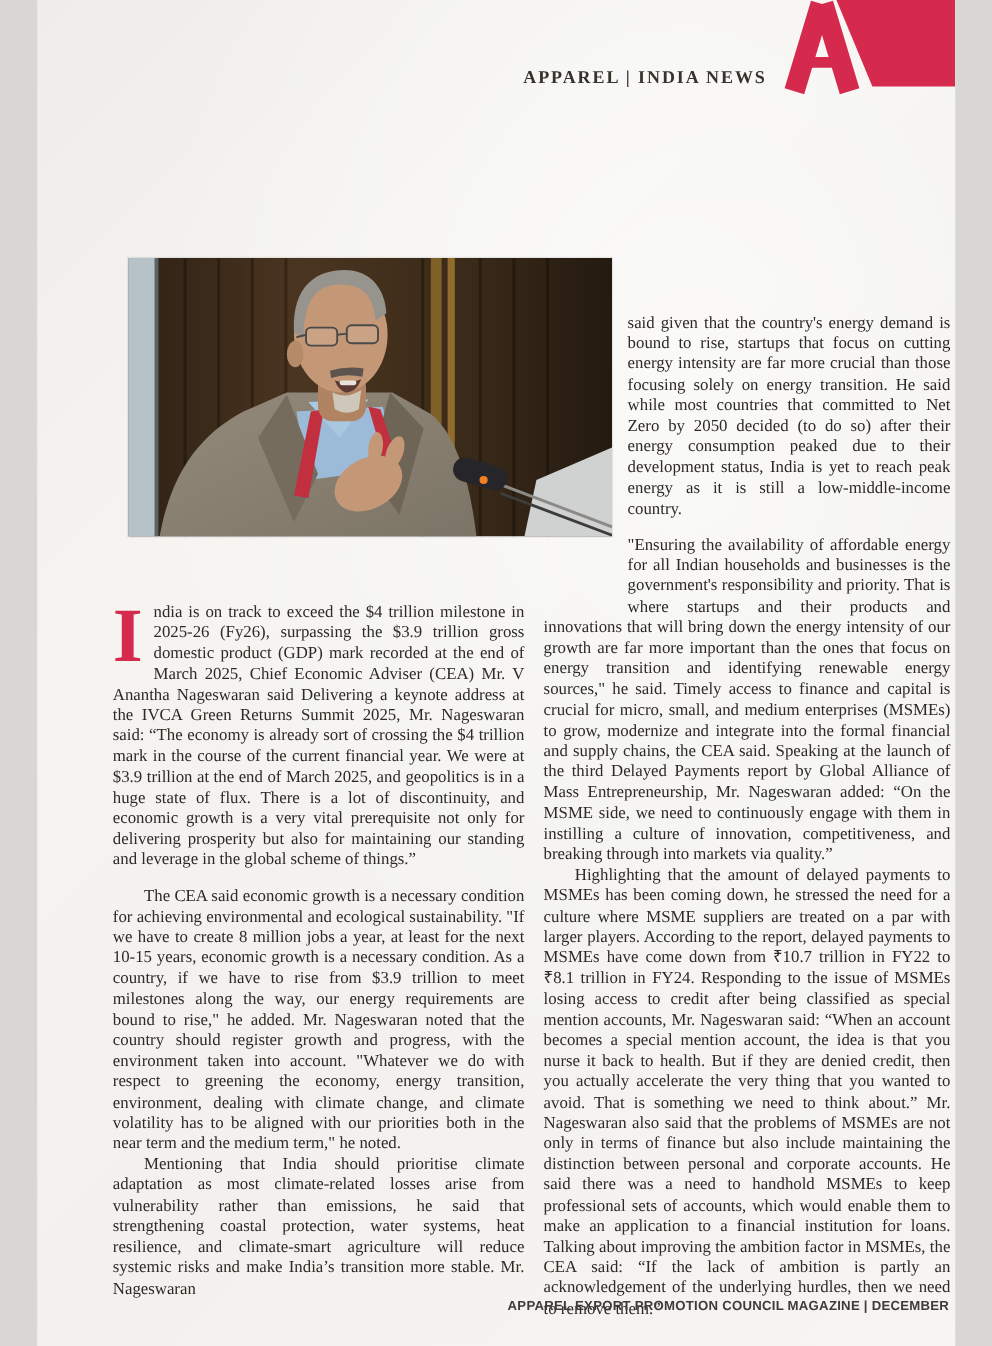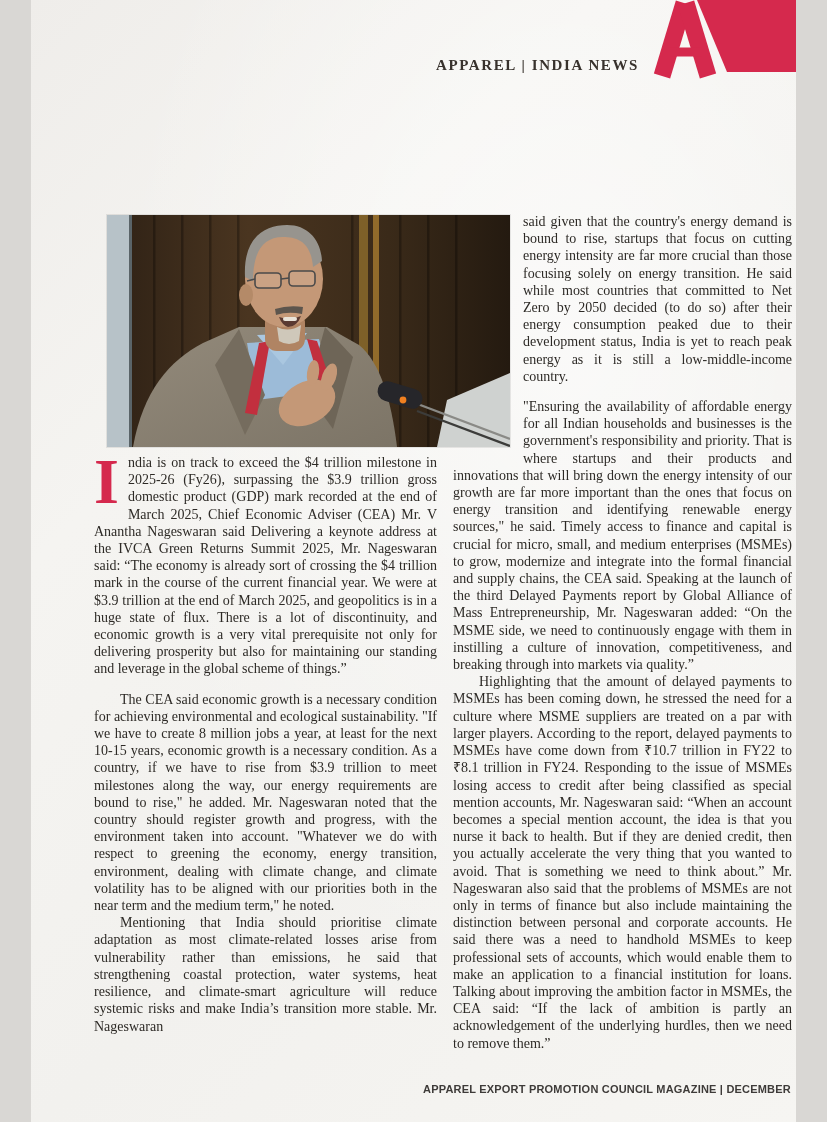--- a/index.html
+++ b/index.html
@@ -24,21 +24,21 @@
     font-family:"DejaVu Serif",serif;font-style:italic;font-weight:bold;}
   .title-line1{font-size:33px;line-height:42px;color:#1c5a8c;}
   .title-line2{font-size:36px;line-height:46px;color:#963526;}
 
   
   .photo{position:absolute;left:76px;top:215px;width:403px;height:232px;box-shadow:0 0 0 1px rgba(0,0,0,.08);}
 
   
   .col{
     position:absolute;color:#2d2a26;font-size:14px;line-height:17.2px;
-    text-align:justify;font-family:"Liberation Serif",serif;
+    text-align:justify;font-family:"Liberation Serif",serif;margin-top:48px;
   }
   .col p{margin:0;}
   .left-col{left:63px;top:454px;width:343px;}
   .right-col{left:422px;top:213px;width:339px;}
   .photo-spacer{float:left;width:70px;height:240px;}
   .indent{text-indent:26px;}
   .sp-top{margin-top:13px !important;}
   .dropcap{
     float:left;color:#d5294d;font-weight:bold;font-family:"Liberation Serif",serif;
     font-size:64px;line-height:50px;padding:3px 9px 0 0;

